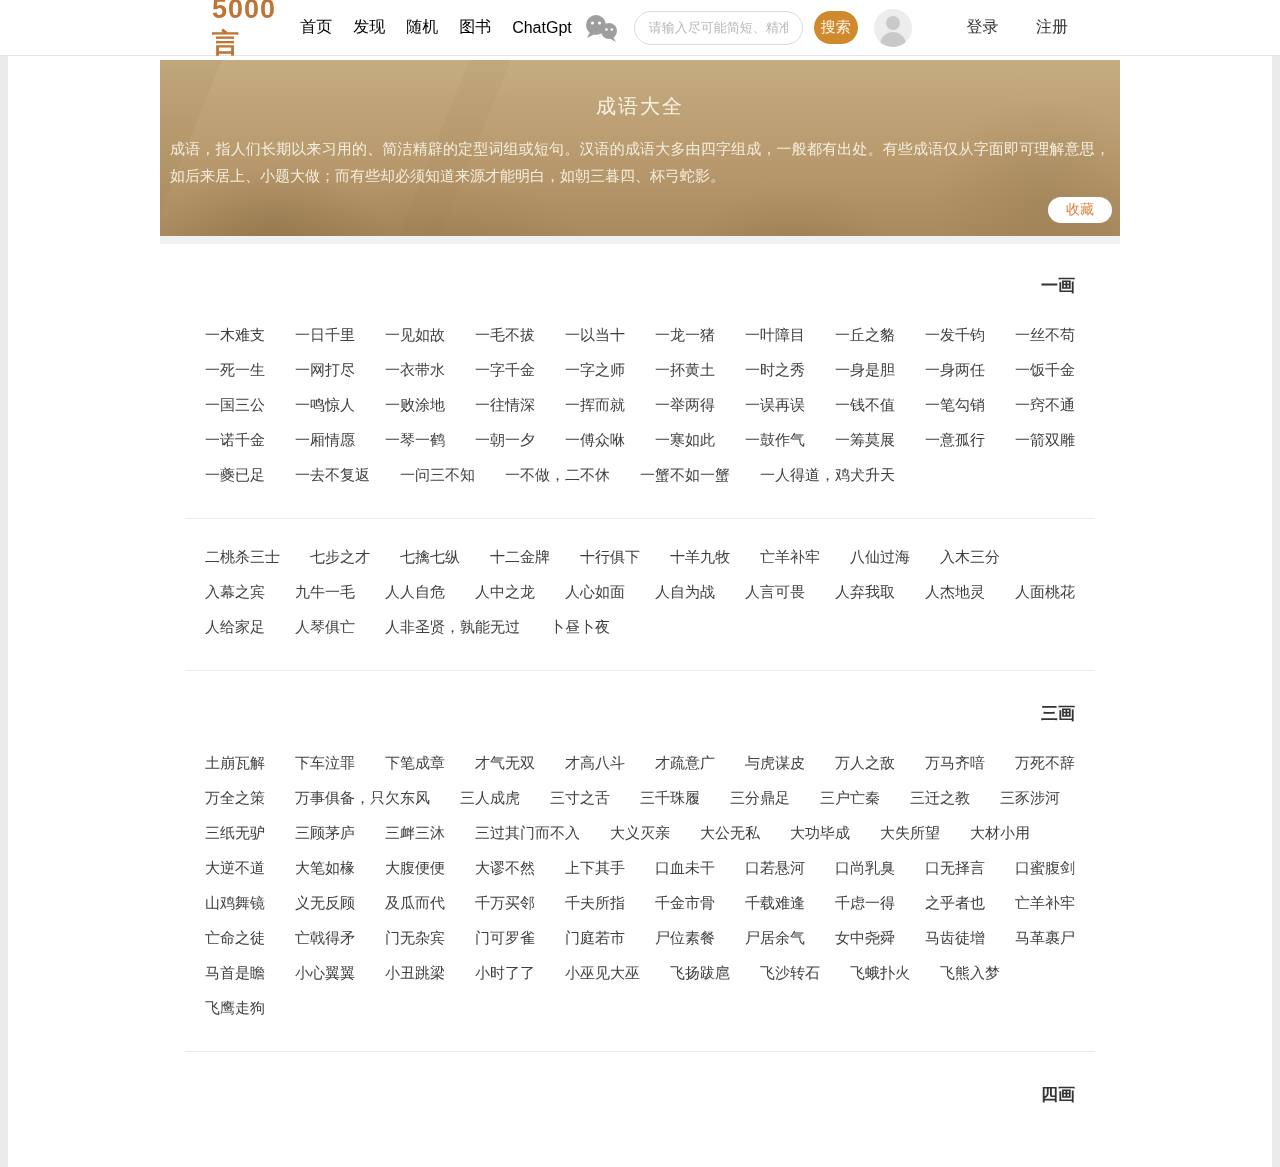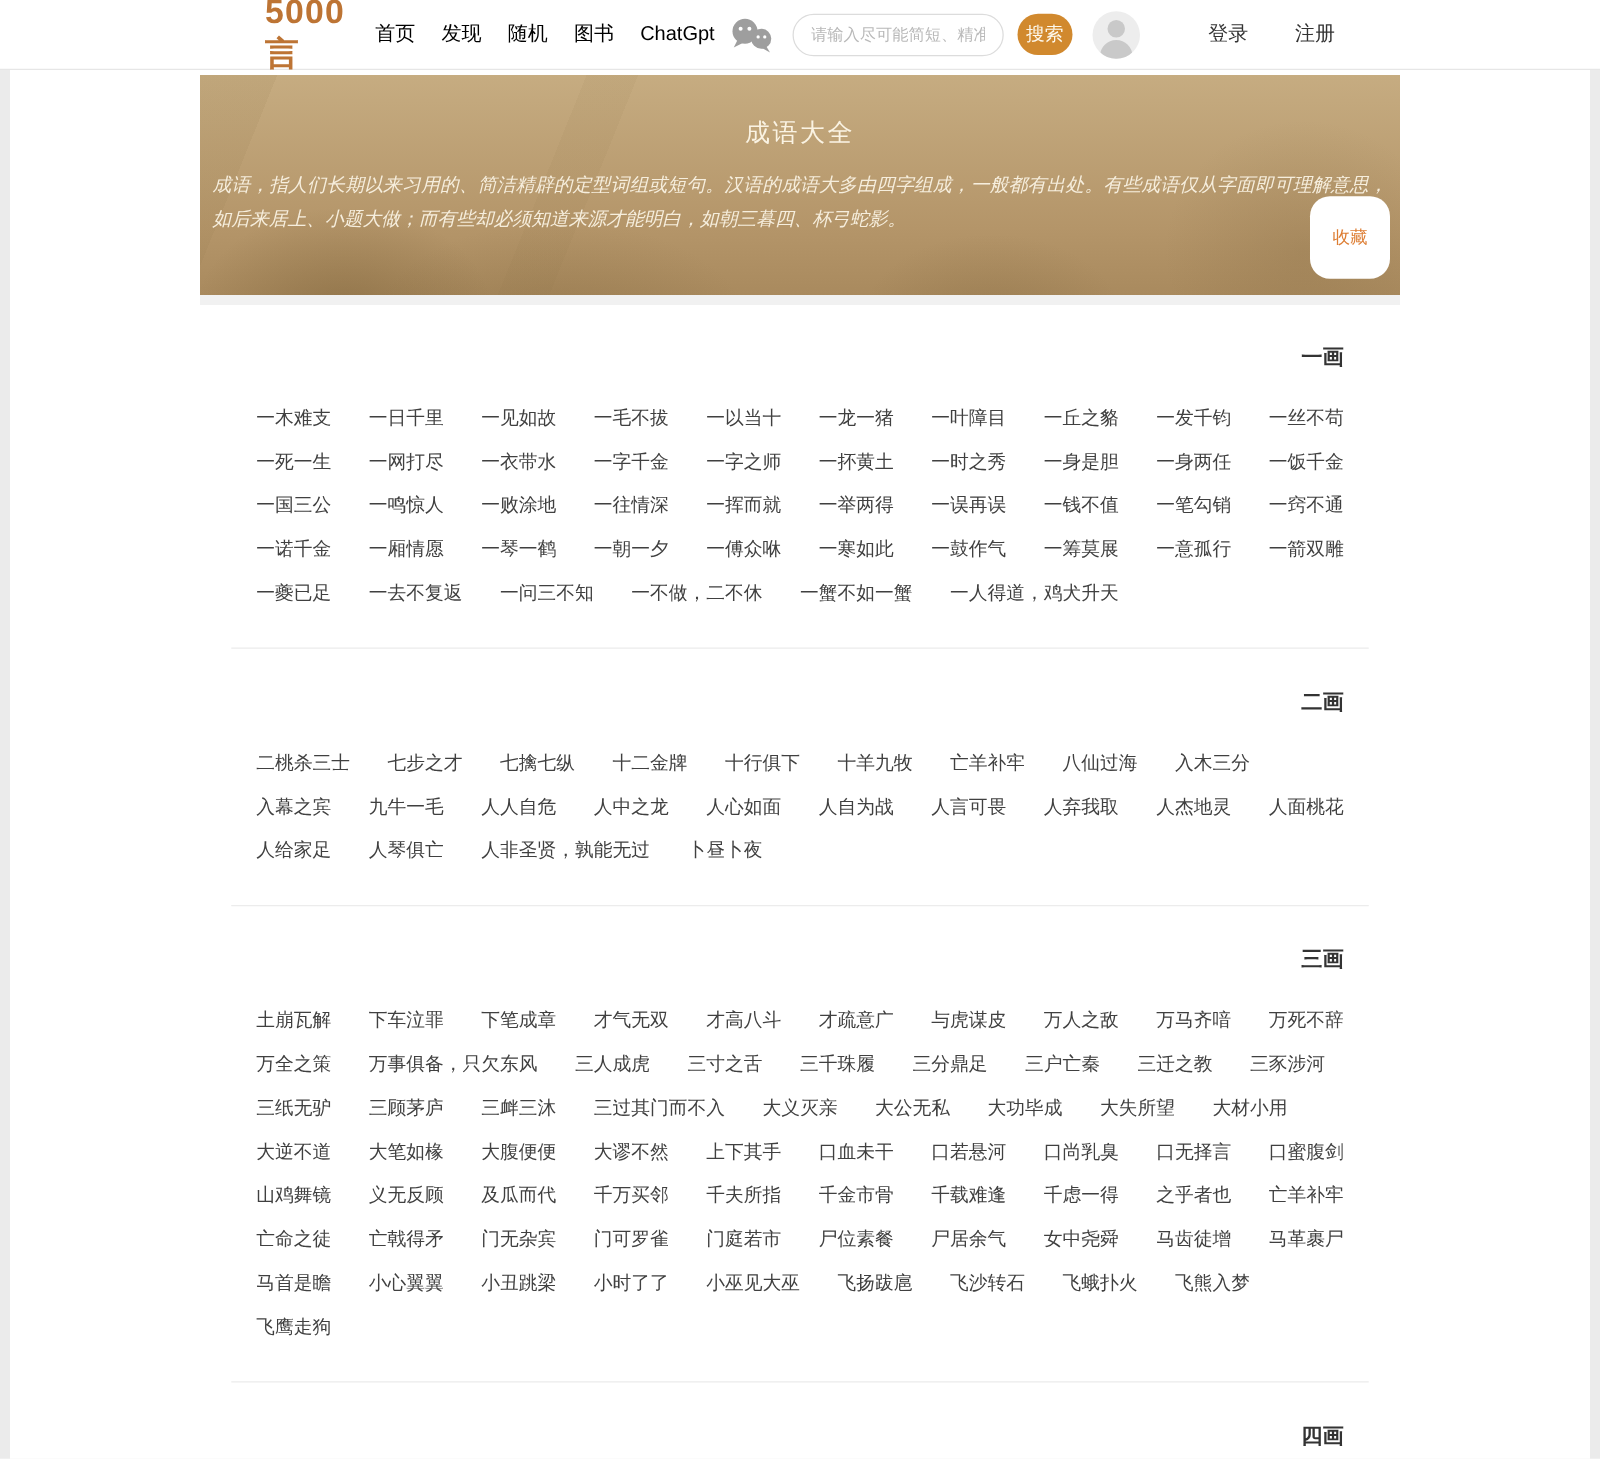--- a/index.html
+++ b/index.html
@@ -57,26 +57,26 @@
       radial-gradient(150px 100px at 66% 112%, rgba(120,95,55,.25), rgba(120,95,55,0) 70%),
       radial-gradient(160px 150px at 92% 80%, rgba(125,100,60,.22), rgba(125,100,60,0) 70%),
       linear-gradient(112deg, rgba(140,115,70,.10) 0 6%, rgba(0,0,0,0) 6% 30%, rgba(140,115,70,.08) 30% 34%, rgba(0,0,0,0) 34%),
       linear-gradient(#c6ac81, #b49569 70%, #a98a5e);
   }
   .banner-title {
     text-align:center; font-size:20px; font-weight:500; color:#faf3e3;
     letter-spacing:2px; padding-top:33px;
   }
   .banner-desc {
-    margin-top:15px; font-size:15px; line-height:27px; color:#f6eedd; text-align:justify;font-style:italic;
+    margin-top:15px; font-size:15px; line-height:27px; color:#f6eedd; text-align:justify;
   }
   .fav-btn {
     position:absolute; right:8px; bottom:13px;
     background:#fff; color:#dd7d33; border:none; cursor:pointer;
-    font-size:14px; padding:24px 18px; border-radius:16px; font-family:inherit;
+    font-size:14px; padding:4px 18px; border-radius:16px; font-family:inherit;
   }
   .banner-strip { height:8px; background:#f1f1f1; }
   
   .sections { padding-bottom:40px; }
   .divider { border-top:1px solid #ececec; margin:36px 25px 0; }
   .pic-section:first-child .divider { display:none; margin:0; border:none; }
   .section-body { padding:0 45px; }
   .section-title { font-size:17px; font-weight:bold; color:#333; padding-top:31px;text-align:right; }
   .pic-section:first-child .section-title { padding-top:30px; }
   .idiom-list {
@@ -200,21 +200,20 @@
               <a class="idiom">一不做，二不休</a>
               <a class="idiom">一蟹不如一蟹</a>
               <a class="idiom">一人得道，鸡犬升天</a>
             </div>
     </div>
   </section>
 
   <section class="pic-section">
     <div class="divider"></div>
     <div class="section-body">
-      <h2 class="section-title">二画</h2>
       <div class="idiom-list">
               <a class="idiom">二桃杀三士</a>
               <a class="idiom">七步之才</a>
               <a class="idiom">七擒七纵</a>
               <a class="idiom">十二金牌</a>
               <a class="idiom">十行俱下</a>
               <a class="idiom">十羊九牧</a>
               <a class="idiom">亡羊补牢</a>
               <a class="idiom">八仙过海</a>
               <a class="idiom">入木三分</a>

